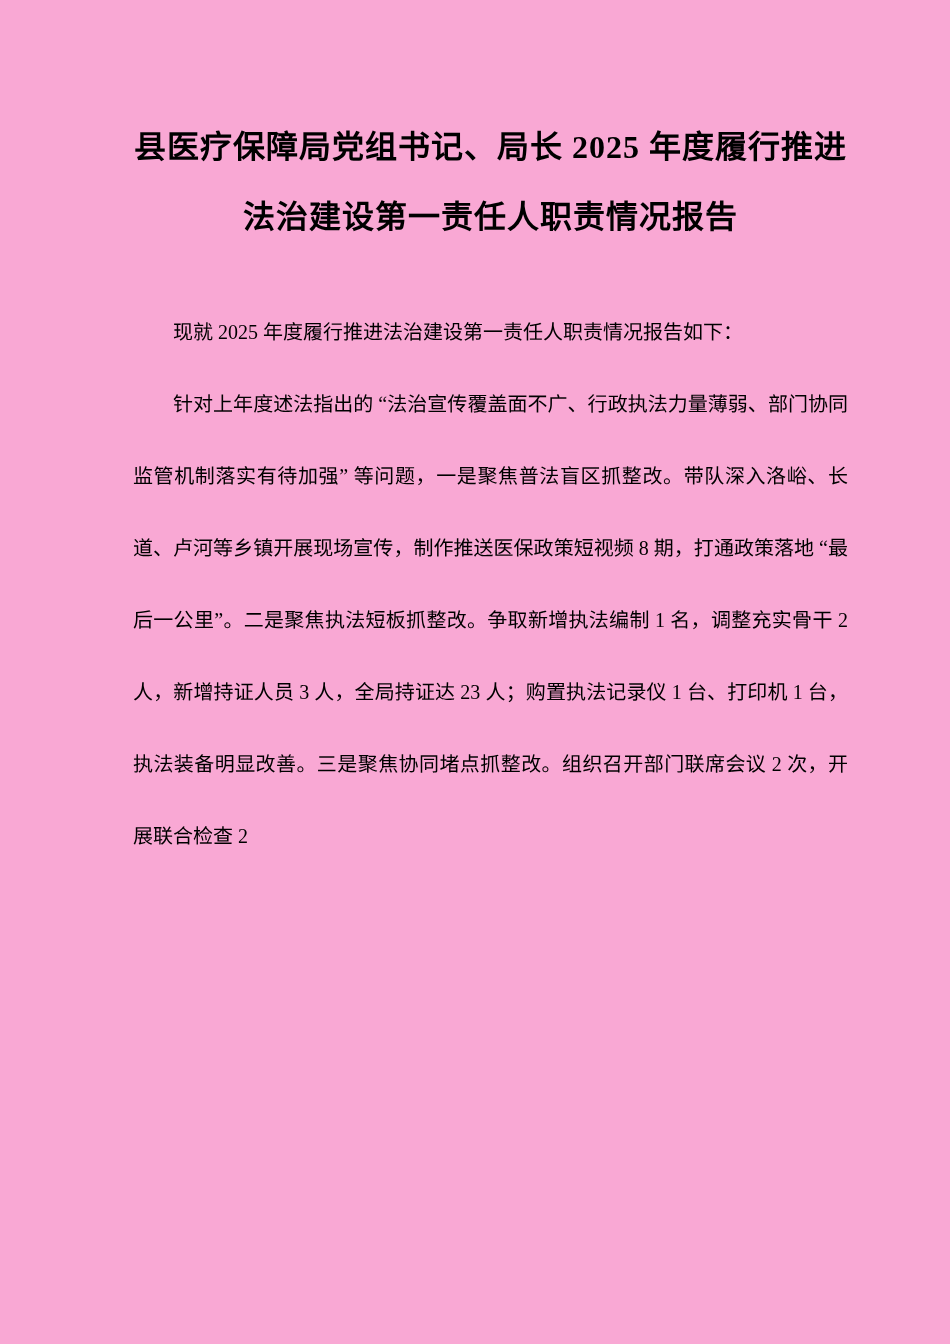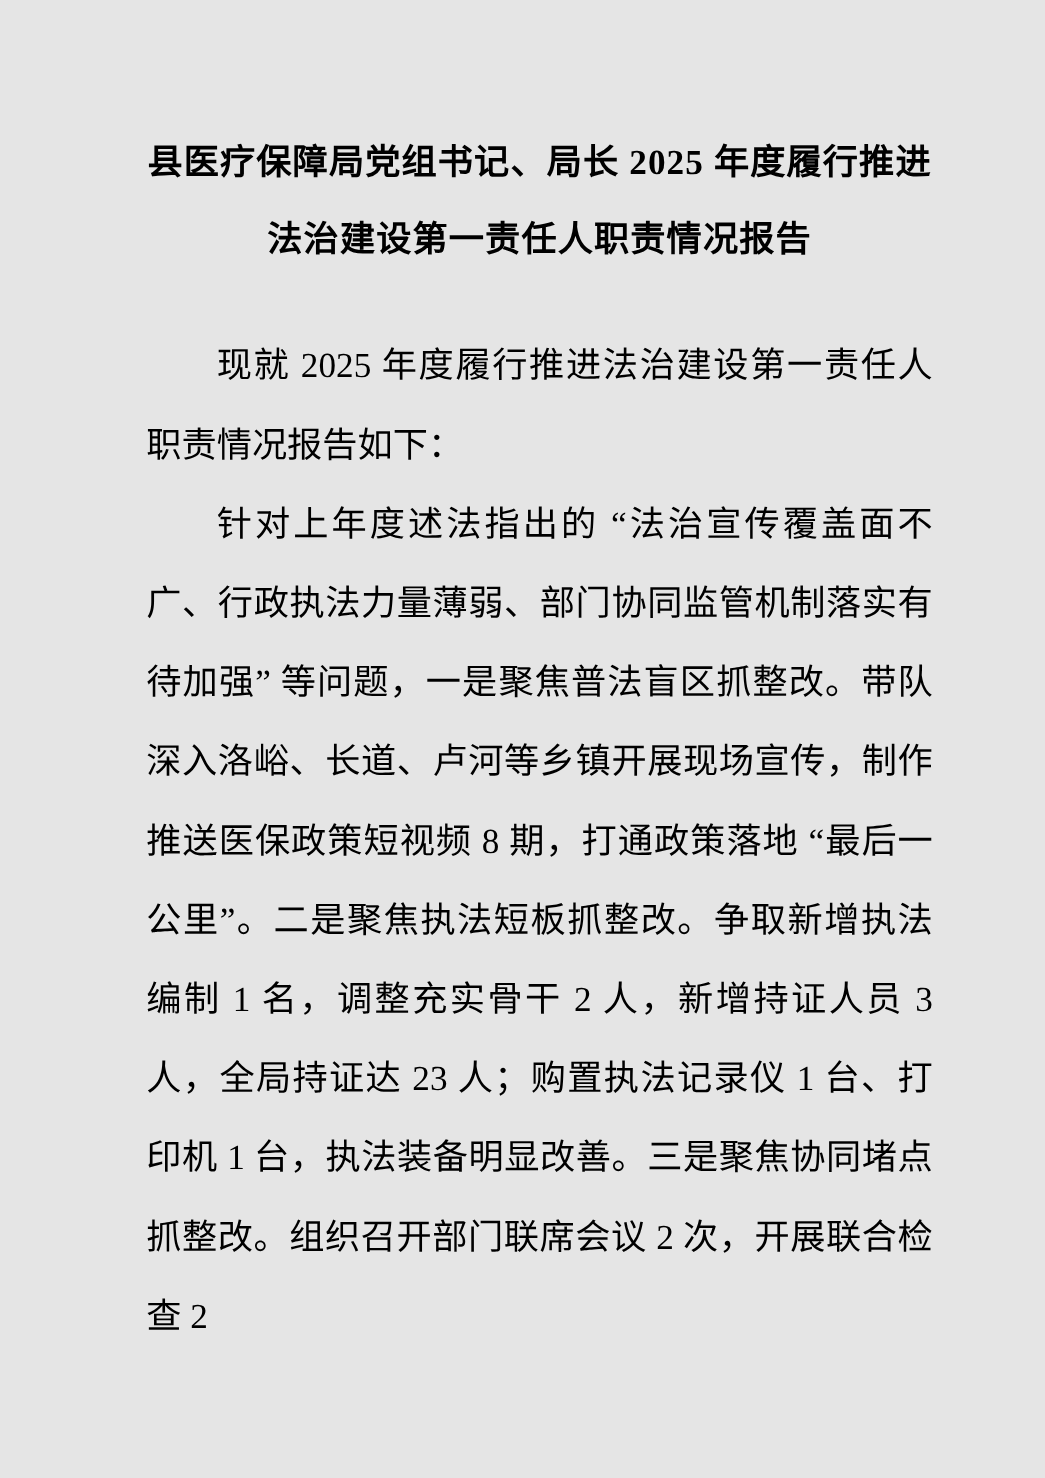--- a/index.html
+++ b/index.html
@@ -11,36 +11,36 @@
     width: 950px;
     height: 1344px;
     font-family: "Liberation Serif", "DejaVu Serif", serif;
     color: #000000;
     overflow: hidden;
   }
   .page {
     box-sizing: border-box;
     width: 950px;
     height: 1344px;
-    background: #e5e5e5;
+    background: #f9a8d4;
     padding: 112px 102px 0 133px;
     overflow: hidden;
     font-family: Liberation Serif, serif;
   }
   .doc-title {
     margin: 0 0 44px 0;
     font-size: 32px;
     font-weight: bold;
     line-height: 70px;
     text-align: center;
     letter-spacing: 1px;
   }
   .doc-body p {
     margin: 0;
-    font-size: 32px;
+    font-size: 20px;
     line-height: 72px;
     text-align: justify;
     text-indent: 2em;
     word-break: break-all;
   }
 </style>
 </head>
 <body>
 
 <div class="page">

